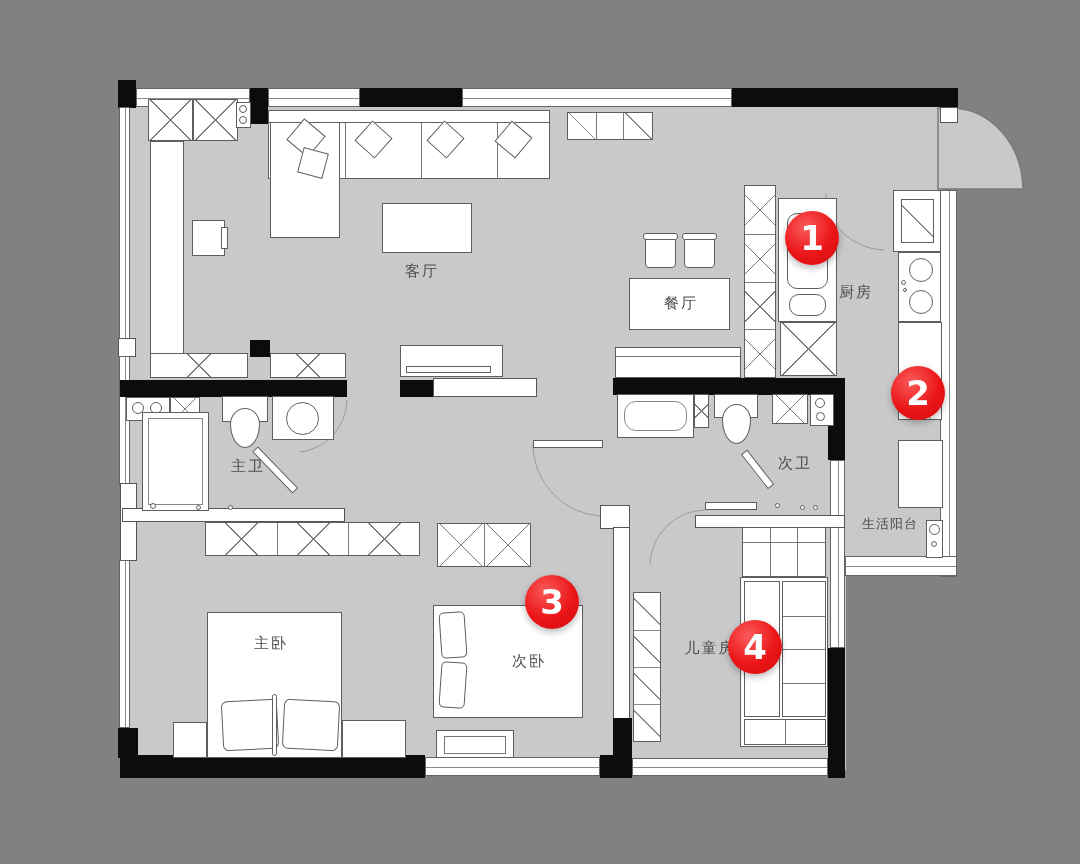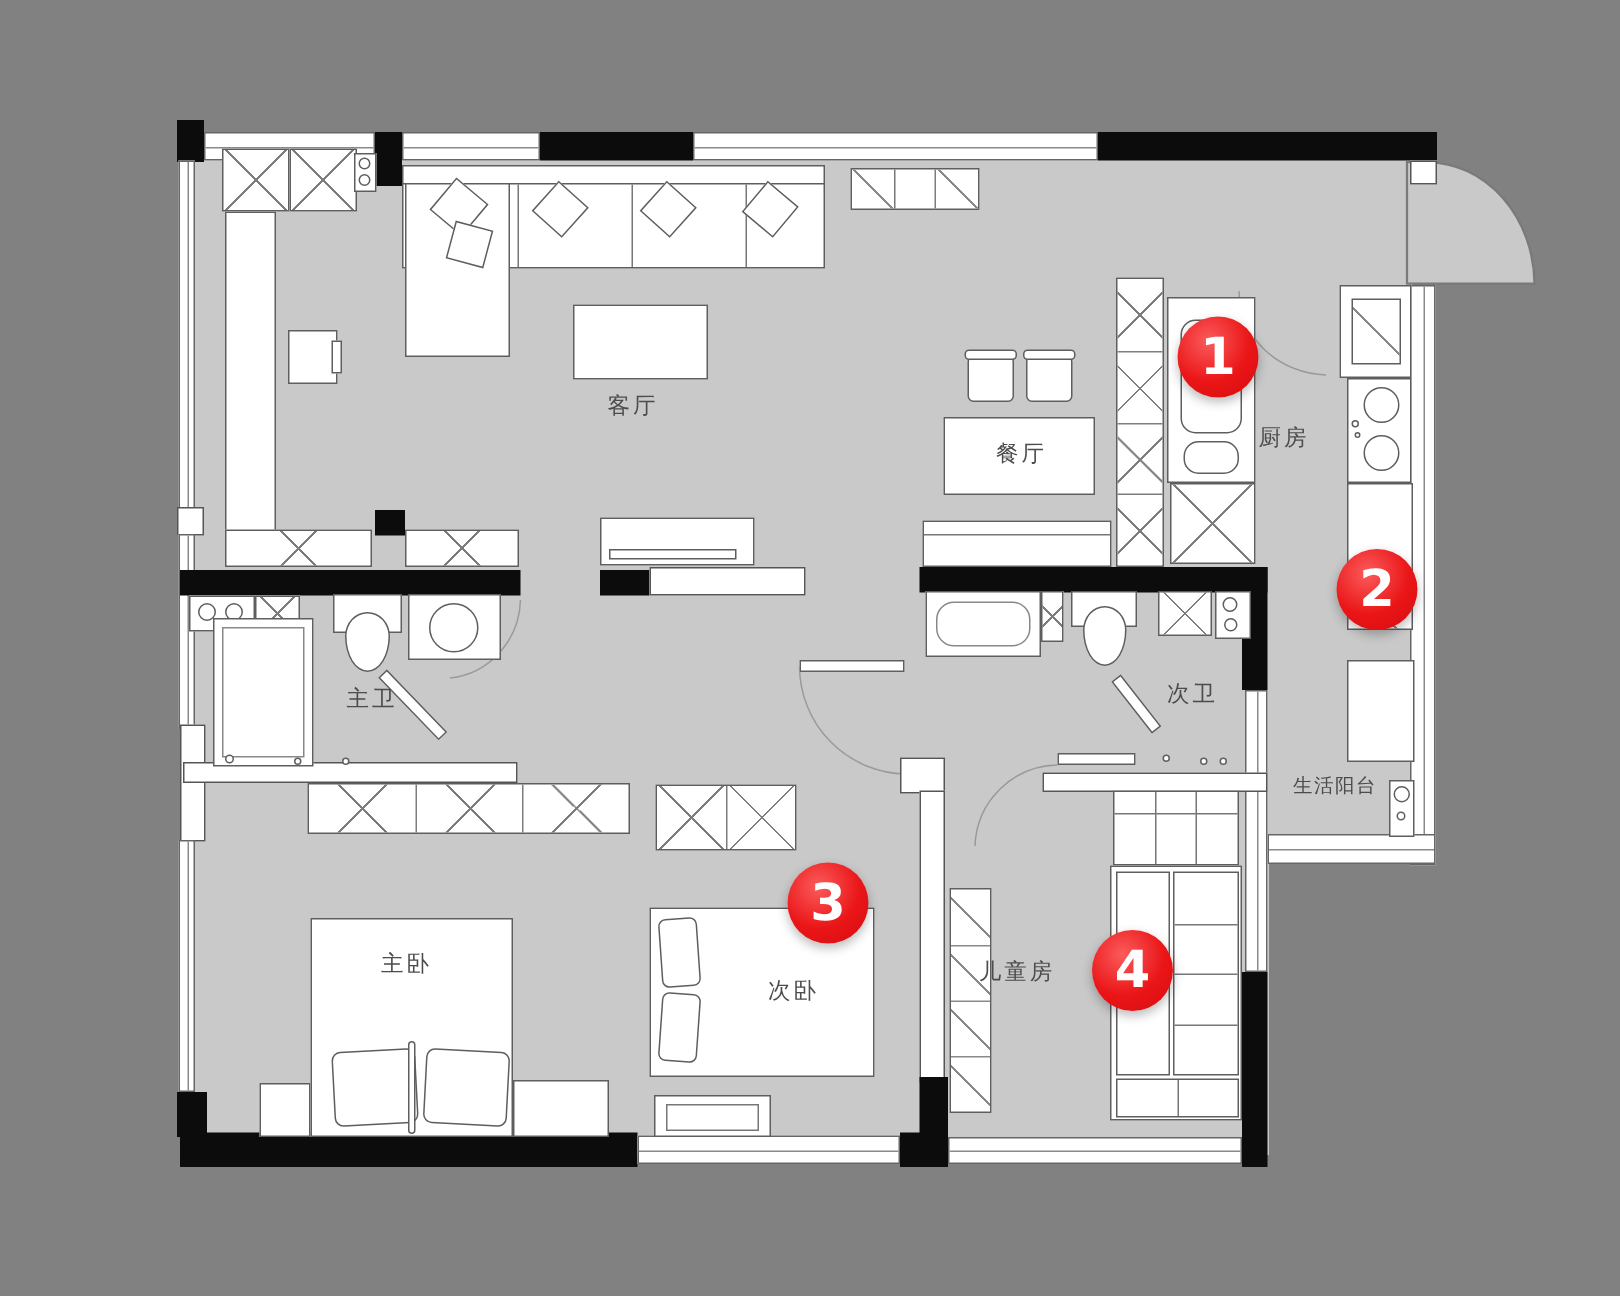--- a/index.html
+++ b/index.html
@@ -235,20 +235,20 @@
   </div>
 
   <div class="room-label z30" style="left:422px;top:271px;">客厅</div>
   <div class="room-label z30" style="left:681px;top:303px;">餐厅</div>
   <div class="room-label z30" style="left:856px;top:292px;">厨房</div>
   <div class="room-label z30" style="left:248px;top:466px;">主卫</div>
   <div class="room-label z30" style="left:795px;top:463px;">次卫</div>
   <div class="room-label small z30" style="left:890px;top:524px;">生活阳台</div>
   <div class="room-label z30" style="left:271px;top:643px;">主卧</div>
   <div class="room-label z30" style="left:529px;top:661px;">次卧</div>
-  <div class="room-label z30" style="left:678px;top:648px;">儿童房</div>
+  <div class="room-label z30" style="left:710px;top:648px;">儿童房</div>
 
   <div class="marker" style="left:812px;top:238px;">1</div>
   <div class="marker" style="left:918px;top:393px;">2</div>
   <div class="marker" style="left:552px;top:602px;">3</div>
   <div class="marker" style="left:755px;top:647px;">4</div>
 
 </div>
 
 </body></html>

